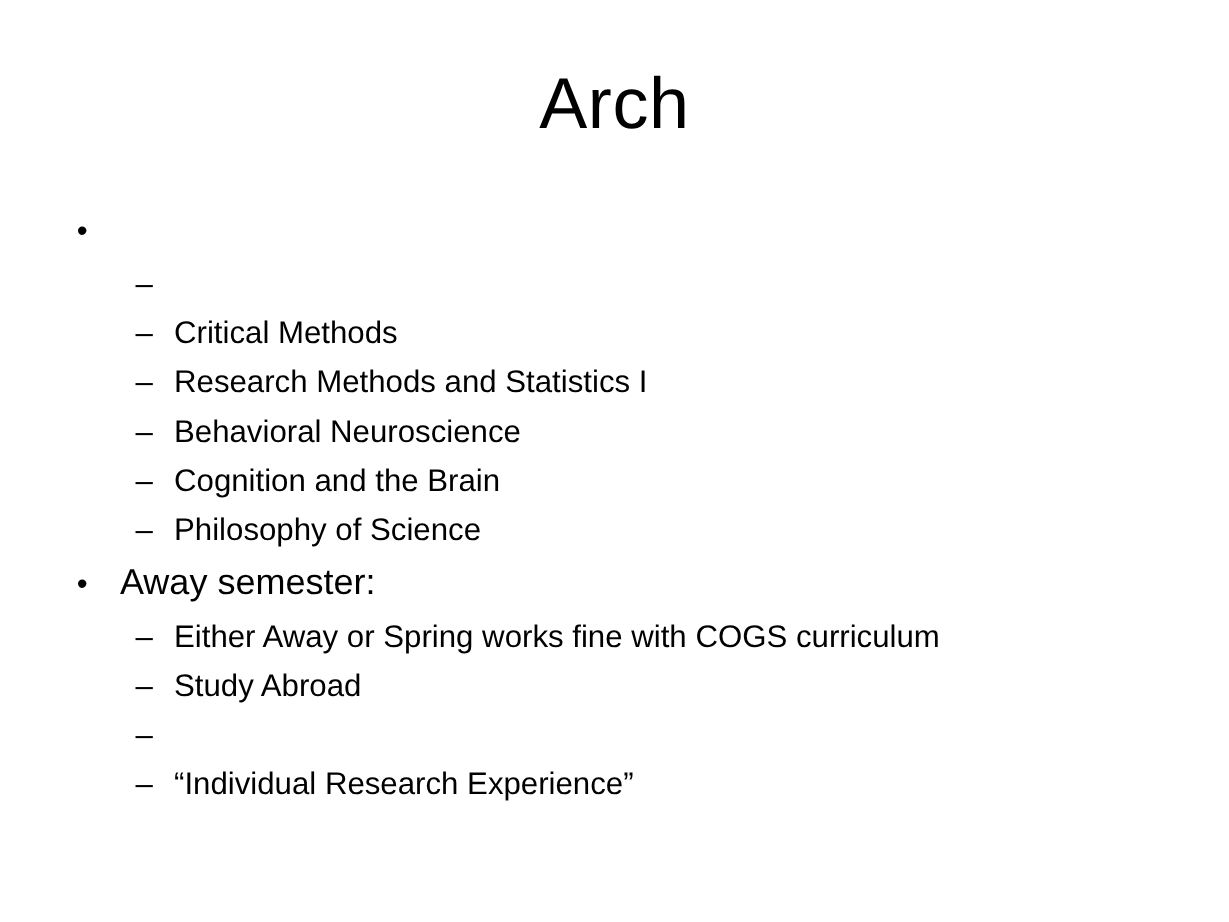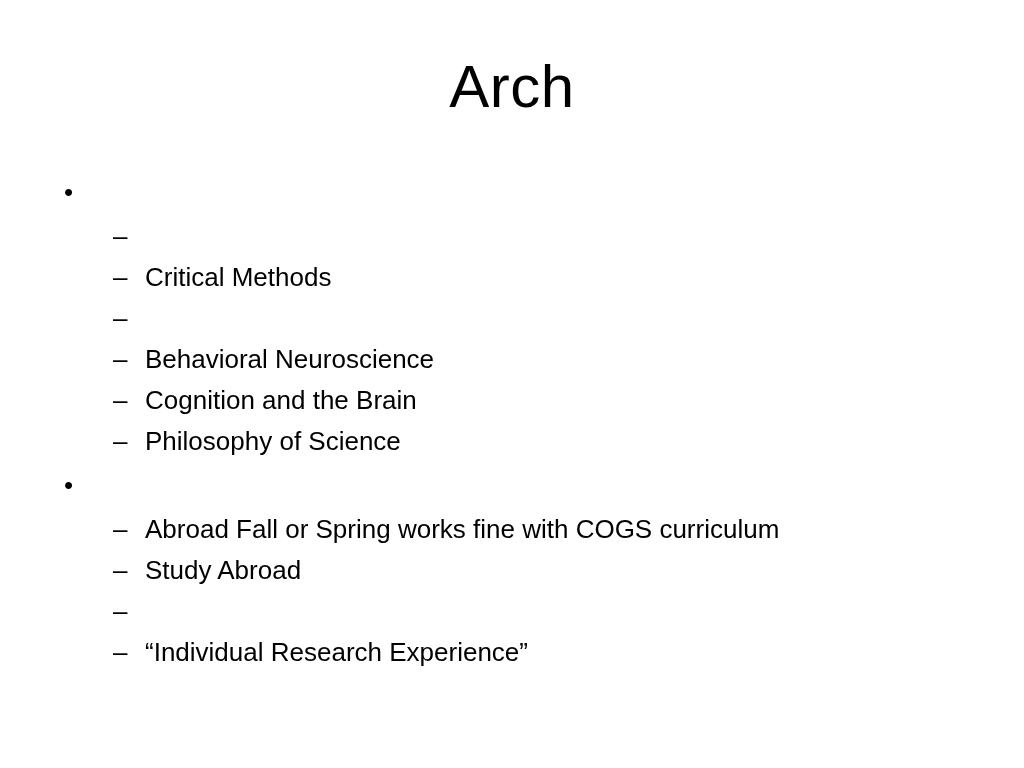--- a/index.html
+++ b/index.html
@@ -80,41 +80,43 @@
 
     <div class="row row-sub">
       <span class="marker">–</span>
     </div>
     <div class="row row-sub">
       <span class="marker">–</span>
       <span class="text">Critical Methods</span>
     </div>
     <div class="row row-sub">
       <span class="marker">–</span>
+      <span class="text">Research Methods and Statistics I</span>
     </div>
     <div class="row row-sub">
       <span class="marker">–</span>
       <span class="text">Behavioral Neuroscience</span>
     </div>
     <div class="row row-sub">
       <span class="marker">–</span>
       <span class="text">Cognition and the Brain</span>
     </div>
     <div class="row row-sub">
       <span class="marker">–</span>
       <span class="text">Philosophy of Science</span>
     </div>
 
     <div class="row row-main">
       <span class="marker">•</span>
+      <span class="text">Away semester:</span>
     </div>
 
     <div class="row row-sub">
       <span class="marker">–</span>
-      <span class="text">Abroad Fall or Spring works fine with COGS curriculum</span>
+      <span class="text">Either Away or Spring works fine with COGS curriculum</span>
     </div>
     <div class="row row-sub">
       <span class="marker">–</span>
       <span class="text">Study Abroad</span>
     </div>
     <div class="row row-sub">
       <span class="marker">–</span>
     </div>
     <div class="row row-sub">
       <span class="marker">–</span>

